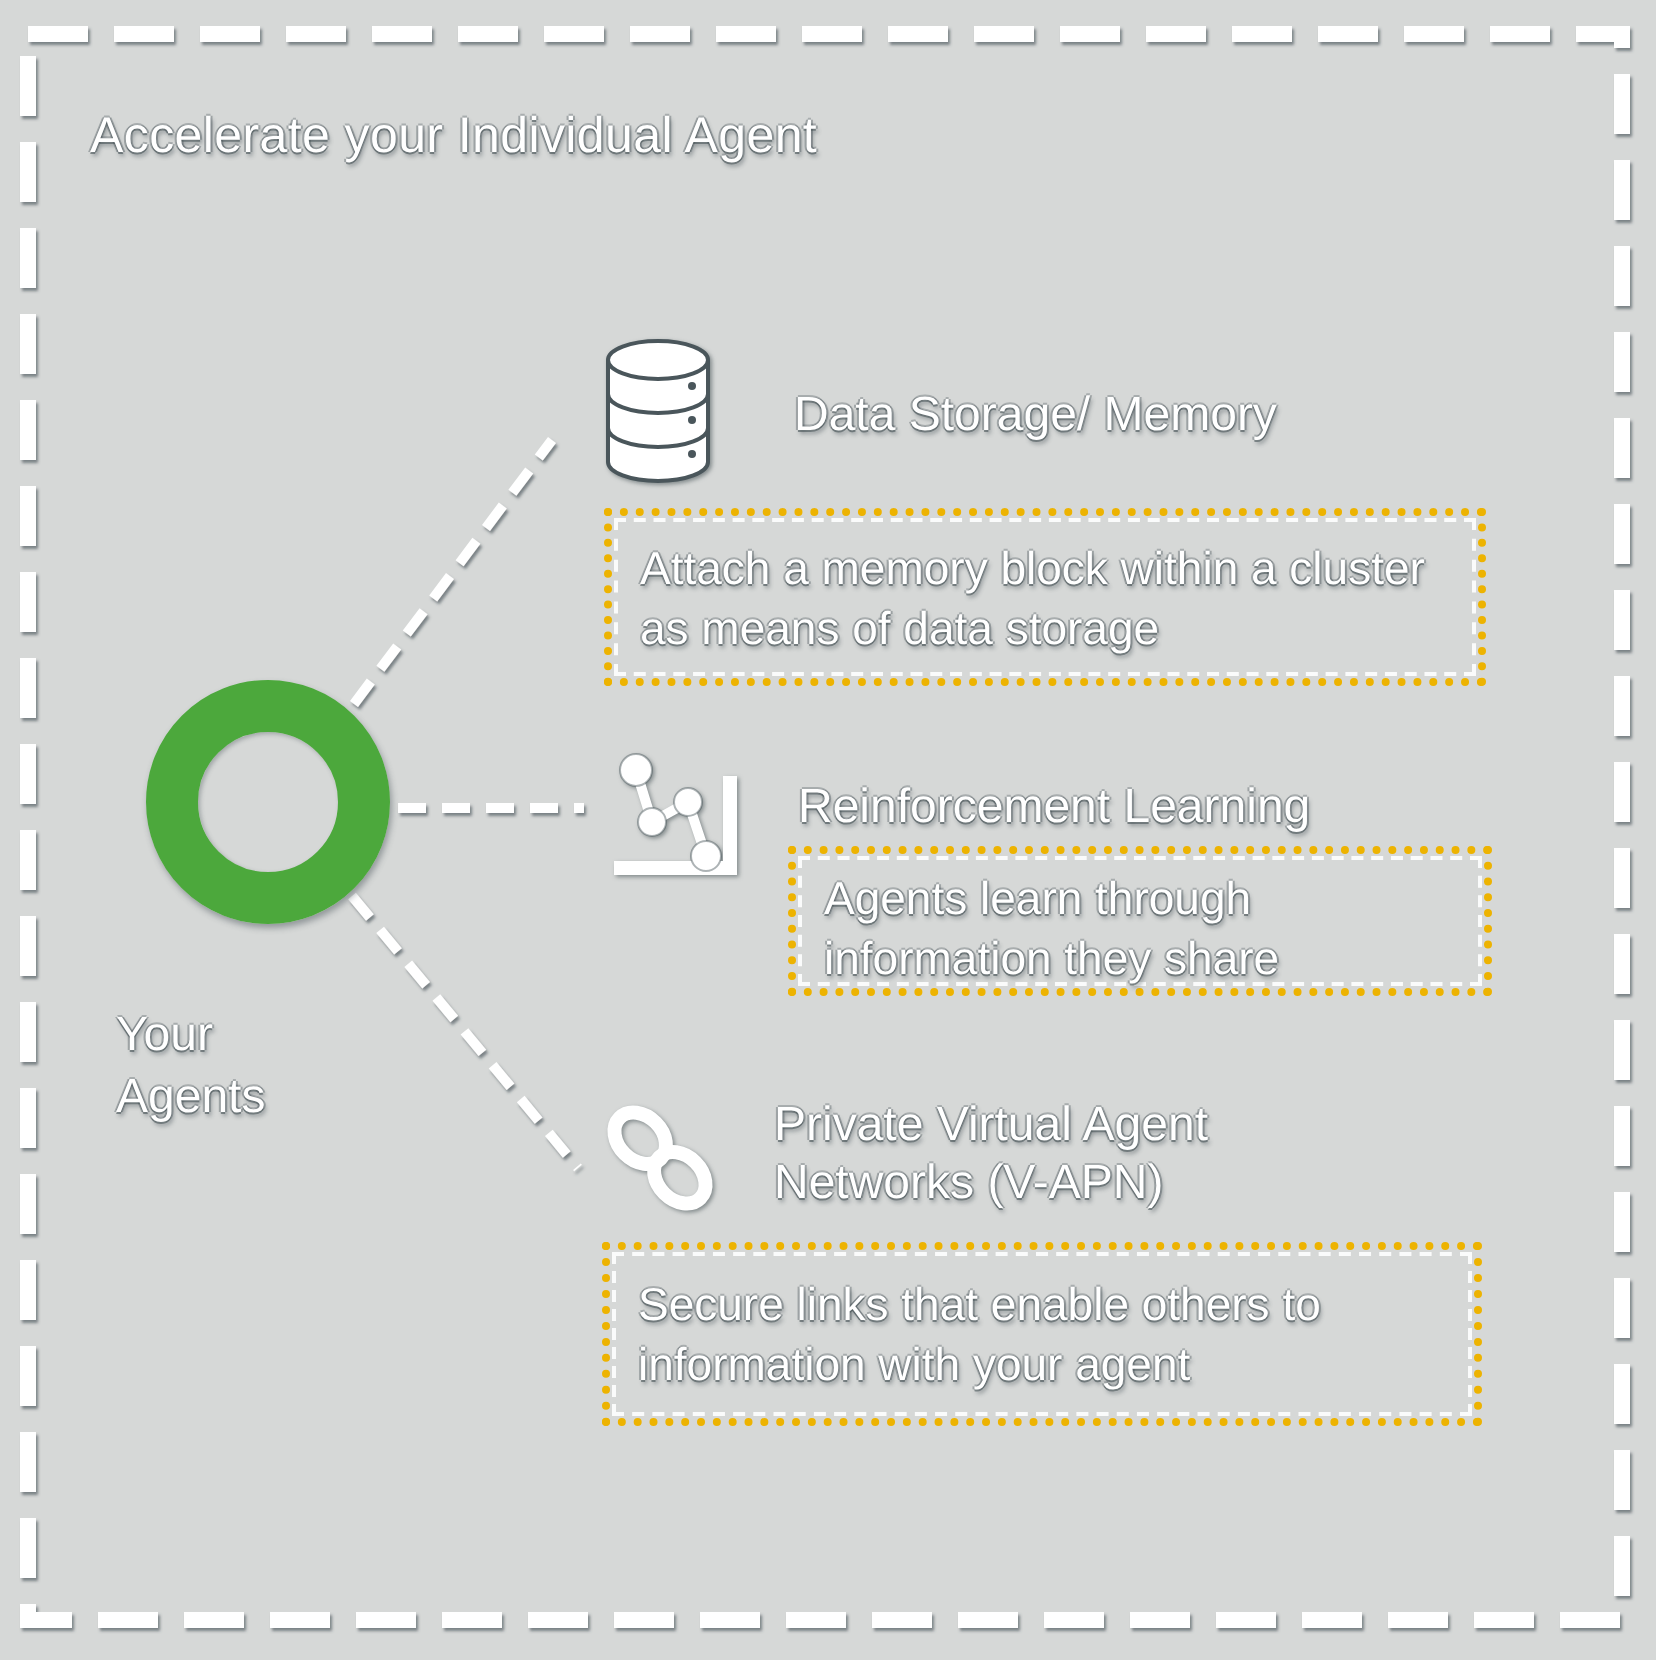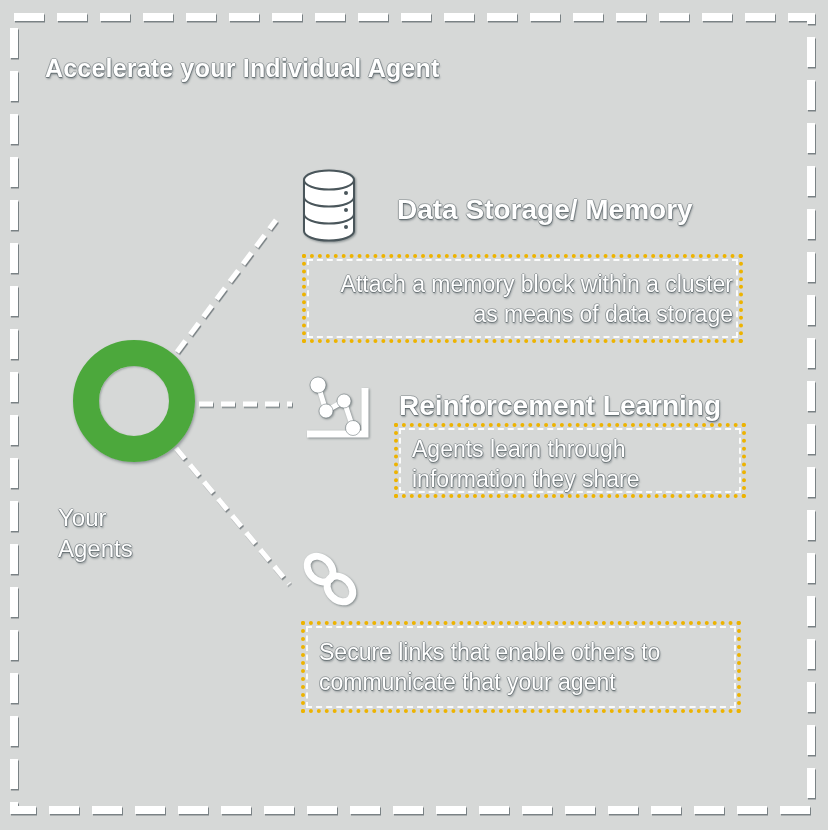--- a/index.html
+++ b/index.html
@@ -13,24 +13,24 @@
   .shadowed{
     text-shadow:
       0 1px 0 rgba(62,74,79,.55),
       1px 0 0 rgba(62,74,79,.35),
       -1px 0 0 rgba(62,74,79,.35),
       0 -1px 0 rgba(62,74,79,.30),
       1px 2px 2px rgba(62,74,79,.45);
   }
   .title{
     position:absolute;left:45px;top:54px;
-    font-size:25px;font-weight:bold;letter-spacing:.2px;white-space:nowrap;
+    font-size:25px;font-weight:normal;letter-spacing:.2px;white-space:nowrap;
   }
   .heading{
-    position:absolute;font-size:28px;font-weight:bold;white-space:nowrap;
+    position:absolute;font-size:24px;font-weight:normal;white-space:nowrap;
   }
   .heading.h1{left:397px;top:194px;}
   .heading.h2{left:399px;top:390px;}
   .heading.h3{left:387px;top:548px;white-space:normal;width:256px;line-height:29px;}
   .donut{
     position:absolute;left:73px;top:340px;width:70px;height:70px;
     border:26px solid #4CA83C;border-radius:50%;
     box-shadow:1px 2px 3px rgba(62,74,79,.45), inset 1px 1px 2px rgba(62,74,79,.35);
   }
   .agent-label{
@@ -42,21 +42,21 @@
     position:absolute;border:4px dotted #EDB301;box-sizing:border-box;
     display:flex;align-items:center;
   }
   .note-box::before{
     content:"";position:absolute;inset:1px;
     border:2px dashed rgba(255,255,255,.9);pointer-events:none;
   }
   .note-box .note-text{
     position:relative;font-size:23px;line-height:30px;padding-left:14px;padding-right:6px;
   }
-  .note1{left:302px;top:254px;width:441px;height:89px;text-align:right;}
+  .note1{left:302px;top:254px;width:441px;height:89px;}
   .note2{left:394px;top:423px;width:352px;height:75px;align-items:flex-end;}
   .note3{left:301px;top:621px;width:440px;height:92px;}
   .icon{position:absolute;filter:drop-shadow(1px 1.5px 1px rgba(62,74,79,.55));}
   .icon.db{left:300px;top:169px;}
   .icon.rl{left:303px;top:374px;}
   .icon.chain{left:302px;top:547px;}
 </style>
 </head>
 <body>
 
@@ -110,17 +110,18 @@
   <div class="note-box note2">
     <div class="note-text shadowed">Agents learn through information they share</div>
   </div>
 
   <svg class="icon chain" width="56" height="64" viewBox="0 0 56 64">
     <g transform="rotate(-45 28 32)">
       <ellipse cx="28" cy="18" rx="11" ry="14.5" fill="none" stroke="#ffffff" stroke-width="7"></ellipse>
       <ellipse cx="28" cy="46" rx="11" ry="14.5" fill="none" stroke="#ffffff" stroke-width="7"></ellipse>
     </g>
   </svg>
+  <div class="heading h3 shadowed">Private Virtual Agent Networks (V-APN)</div>
   <div class="note-box note3">
-    <div class="note-text shadowed">Secure links that enable others to communicate that your agent</div>
+    <div class="note-text shadowed">Secure links that enable others to information with your agent</div>
   </div>
 
 </div>
 
 </body></html>

